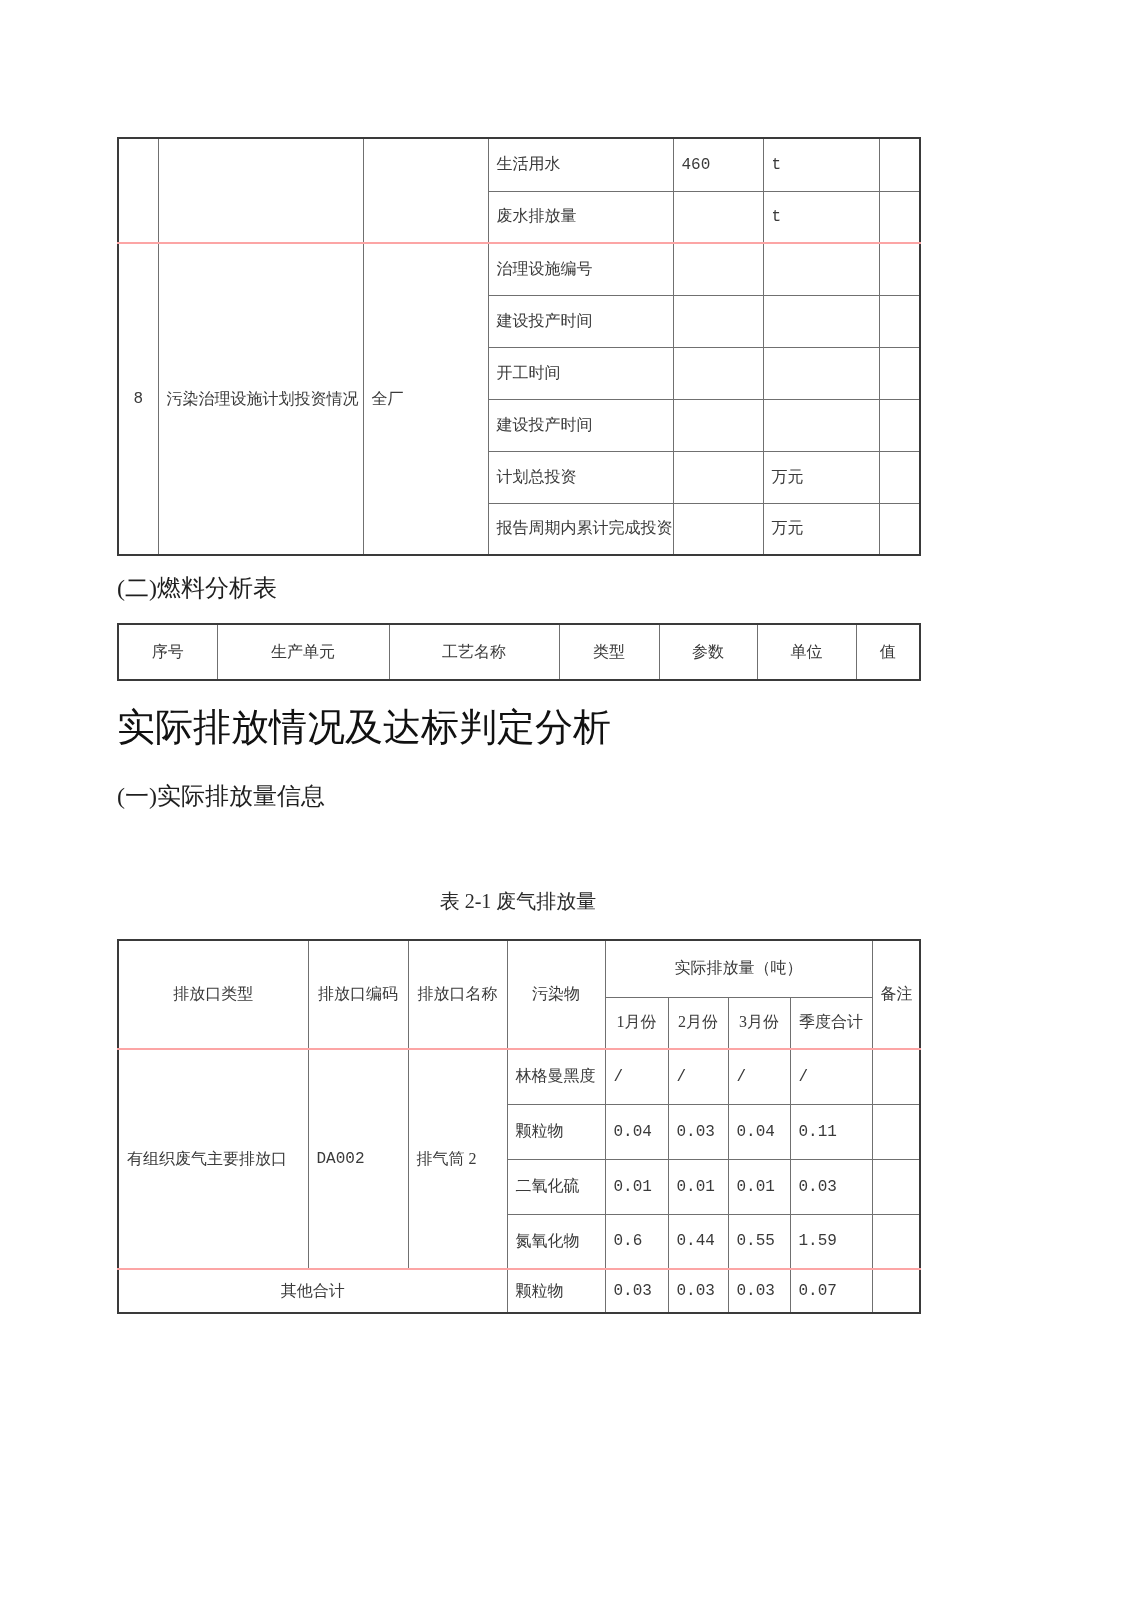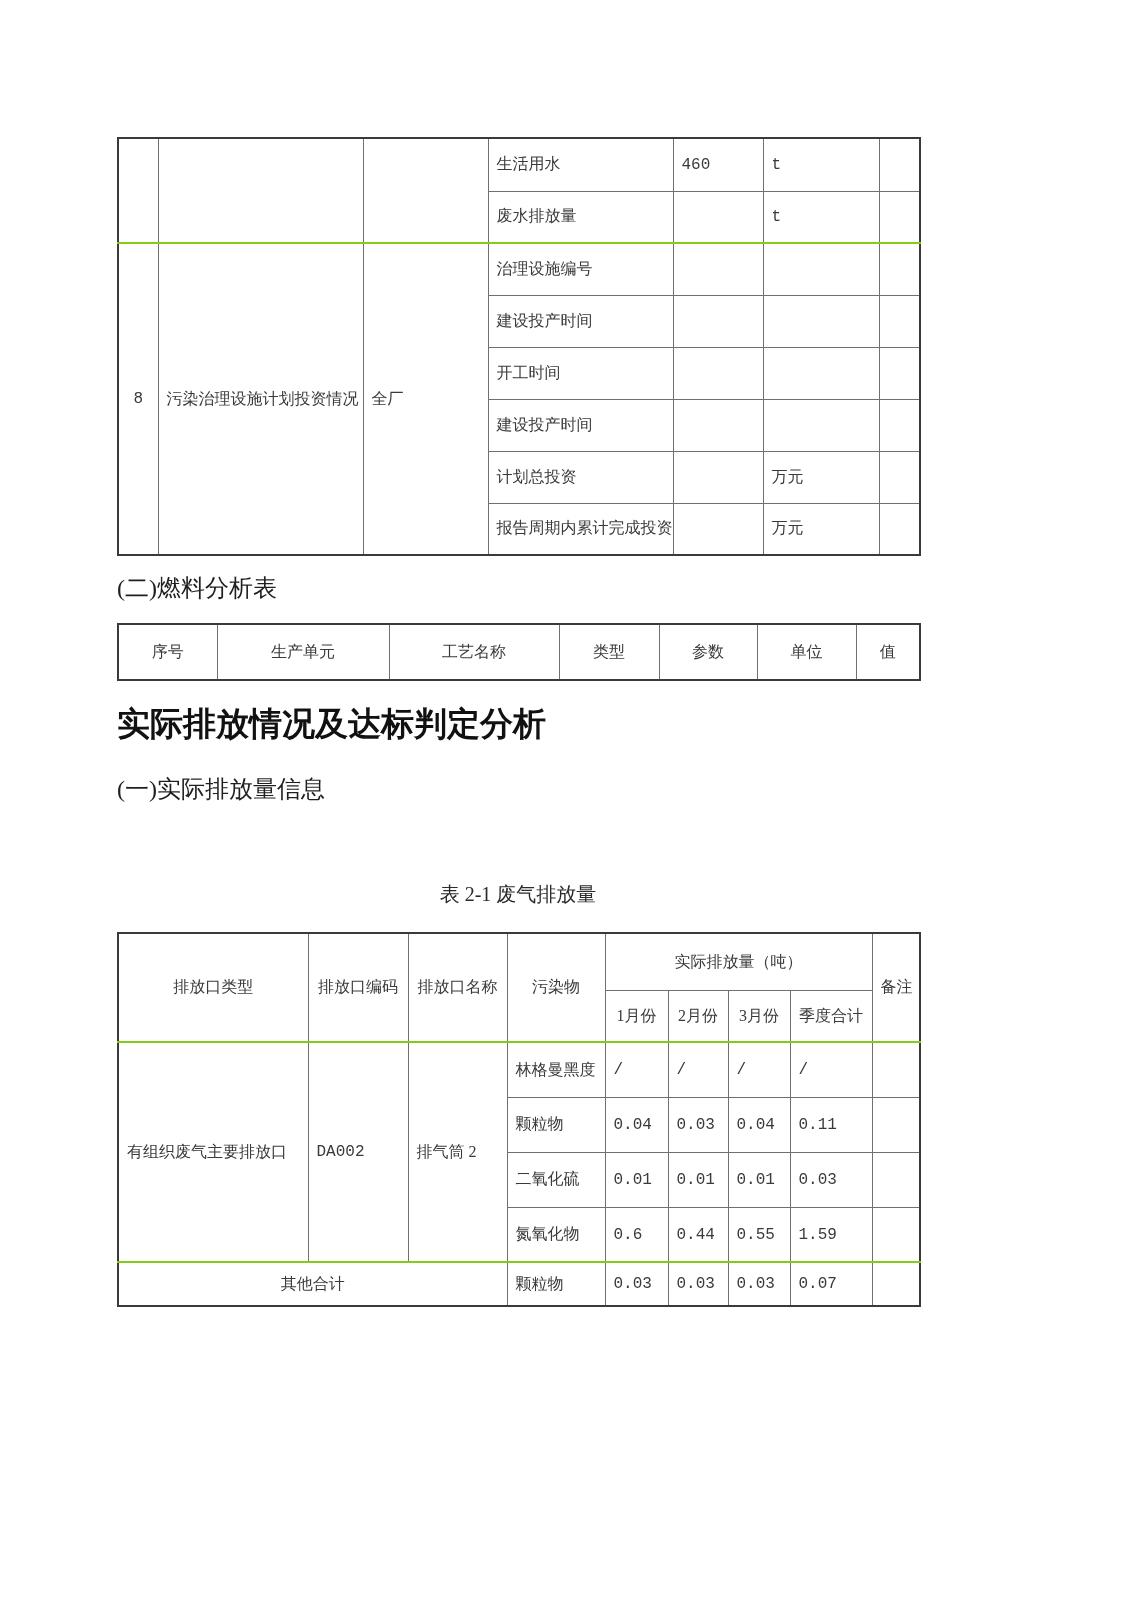--- a/index.html
+++ b/index.html
@@ -21,35 +21,35 @@
   }
   table.doc-table td {
     border: 1px solid #707070;
     font-size: 16px;
     padding: 2px 8px;
     vertical-align: middle;
     overflow: hidden;
     white-space: nowrap;
     color: #3a3a3a;
   }
-  tr.group-sep td { border-top: 2px solid #84cc16; }
+  tr.group-sep td { border-top: 2px solid #fca5a5; }
 
   .t-center { text-align: center; }
   .lat { font-family: Liberation Mono, monospace; font-size: 15px; }
 
   .sec-heading {
     font-size: 24px;
     font-weight: normal;
     color: #1f1f1f;
     line-height: 1.35;
     margin: 0;
   }
   .chapter-heading {
-    font-size: 33px;
-    font-weight: bold;
+    font-size: 38px;
+    font-weight: normal;
     color: #111111;
     line-height: 1.35;
     margin: 0;
   }
   .table-caption {
     font-size: 20px;
     color: #2a2a2a;
     text-align: center;
     line-height: 1.4;
     margin: 0;

